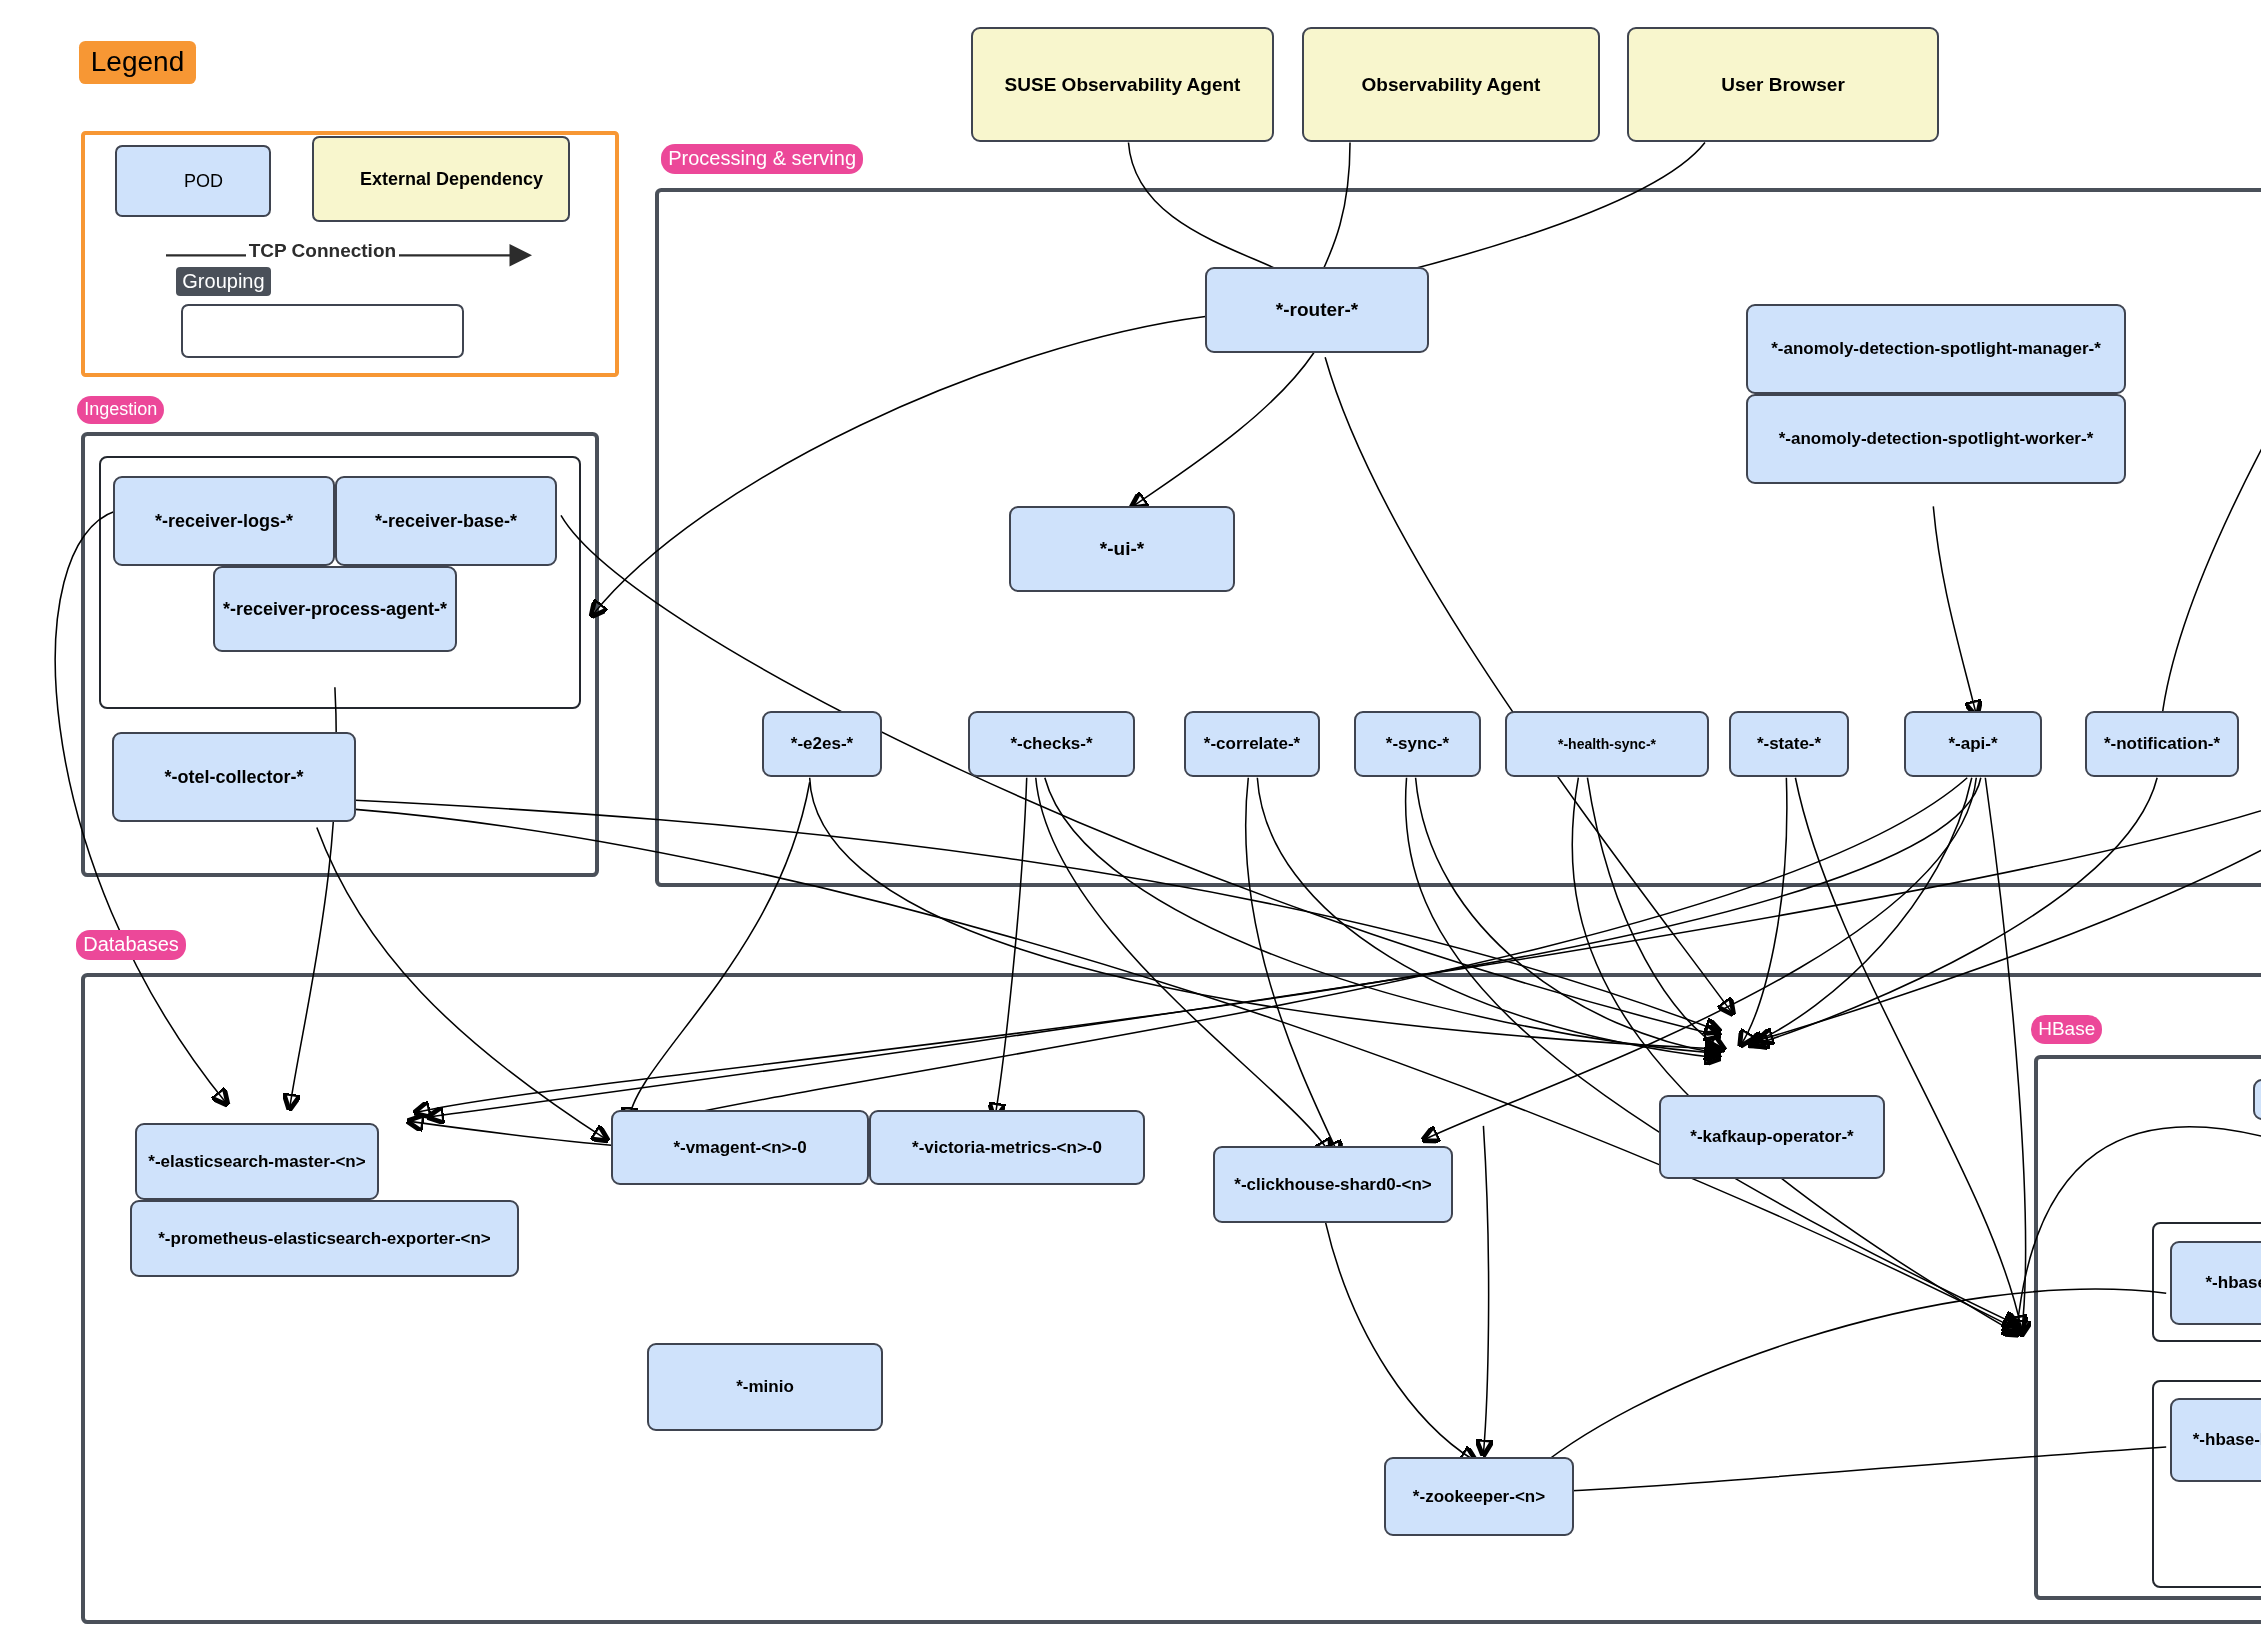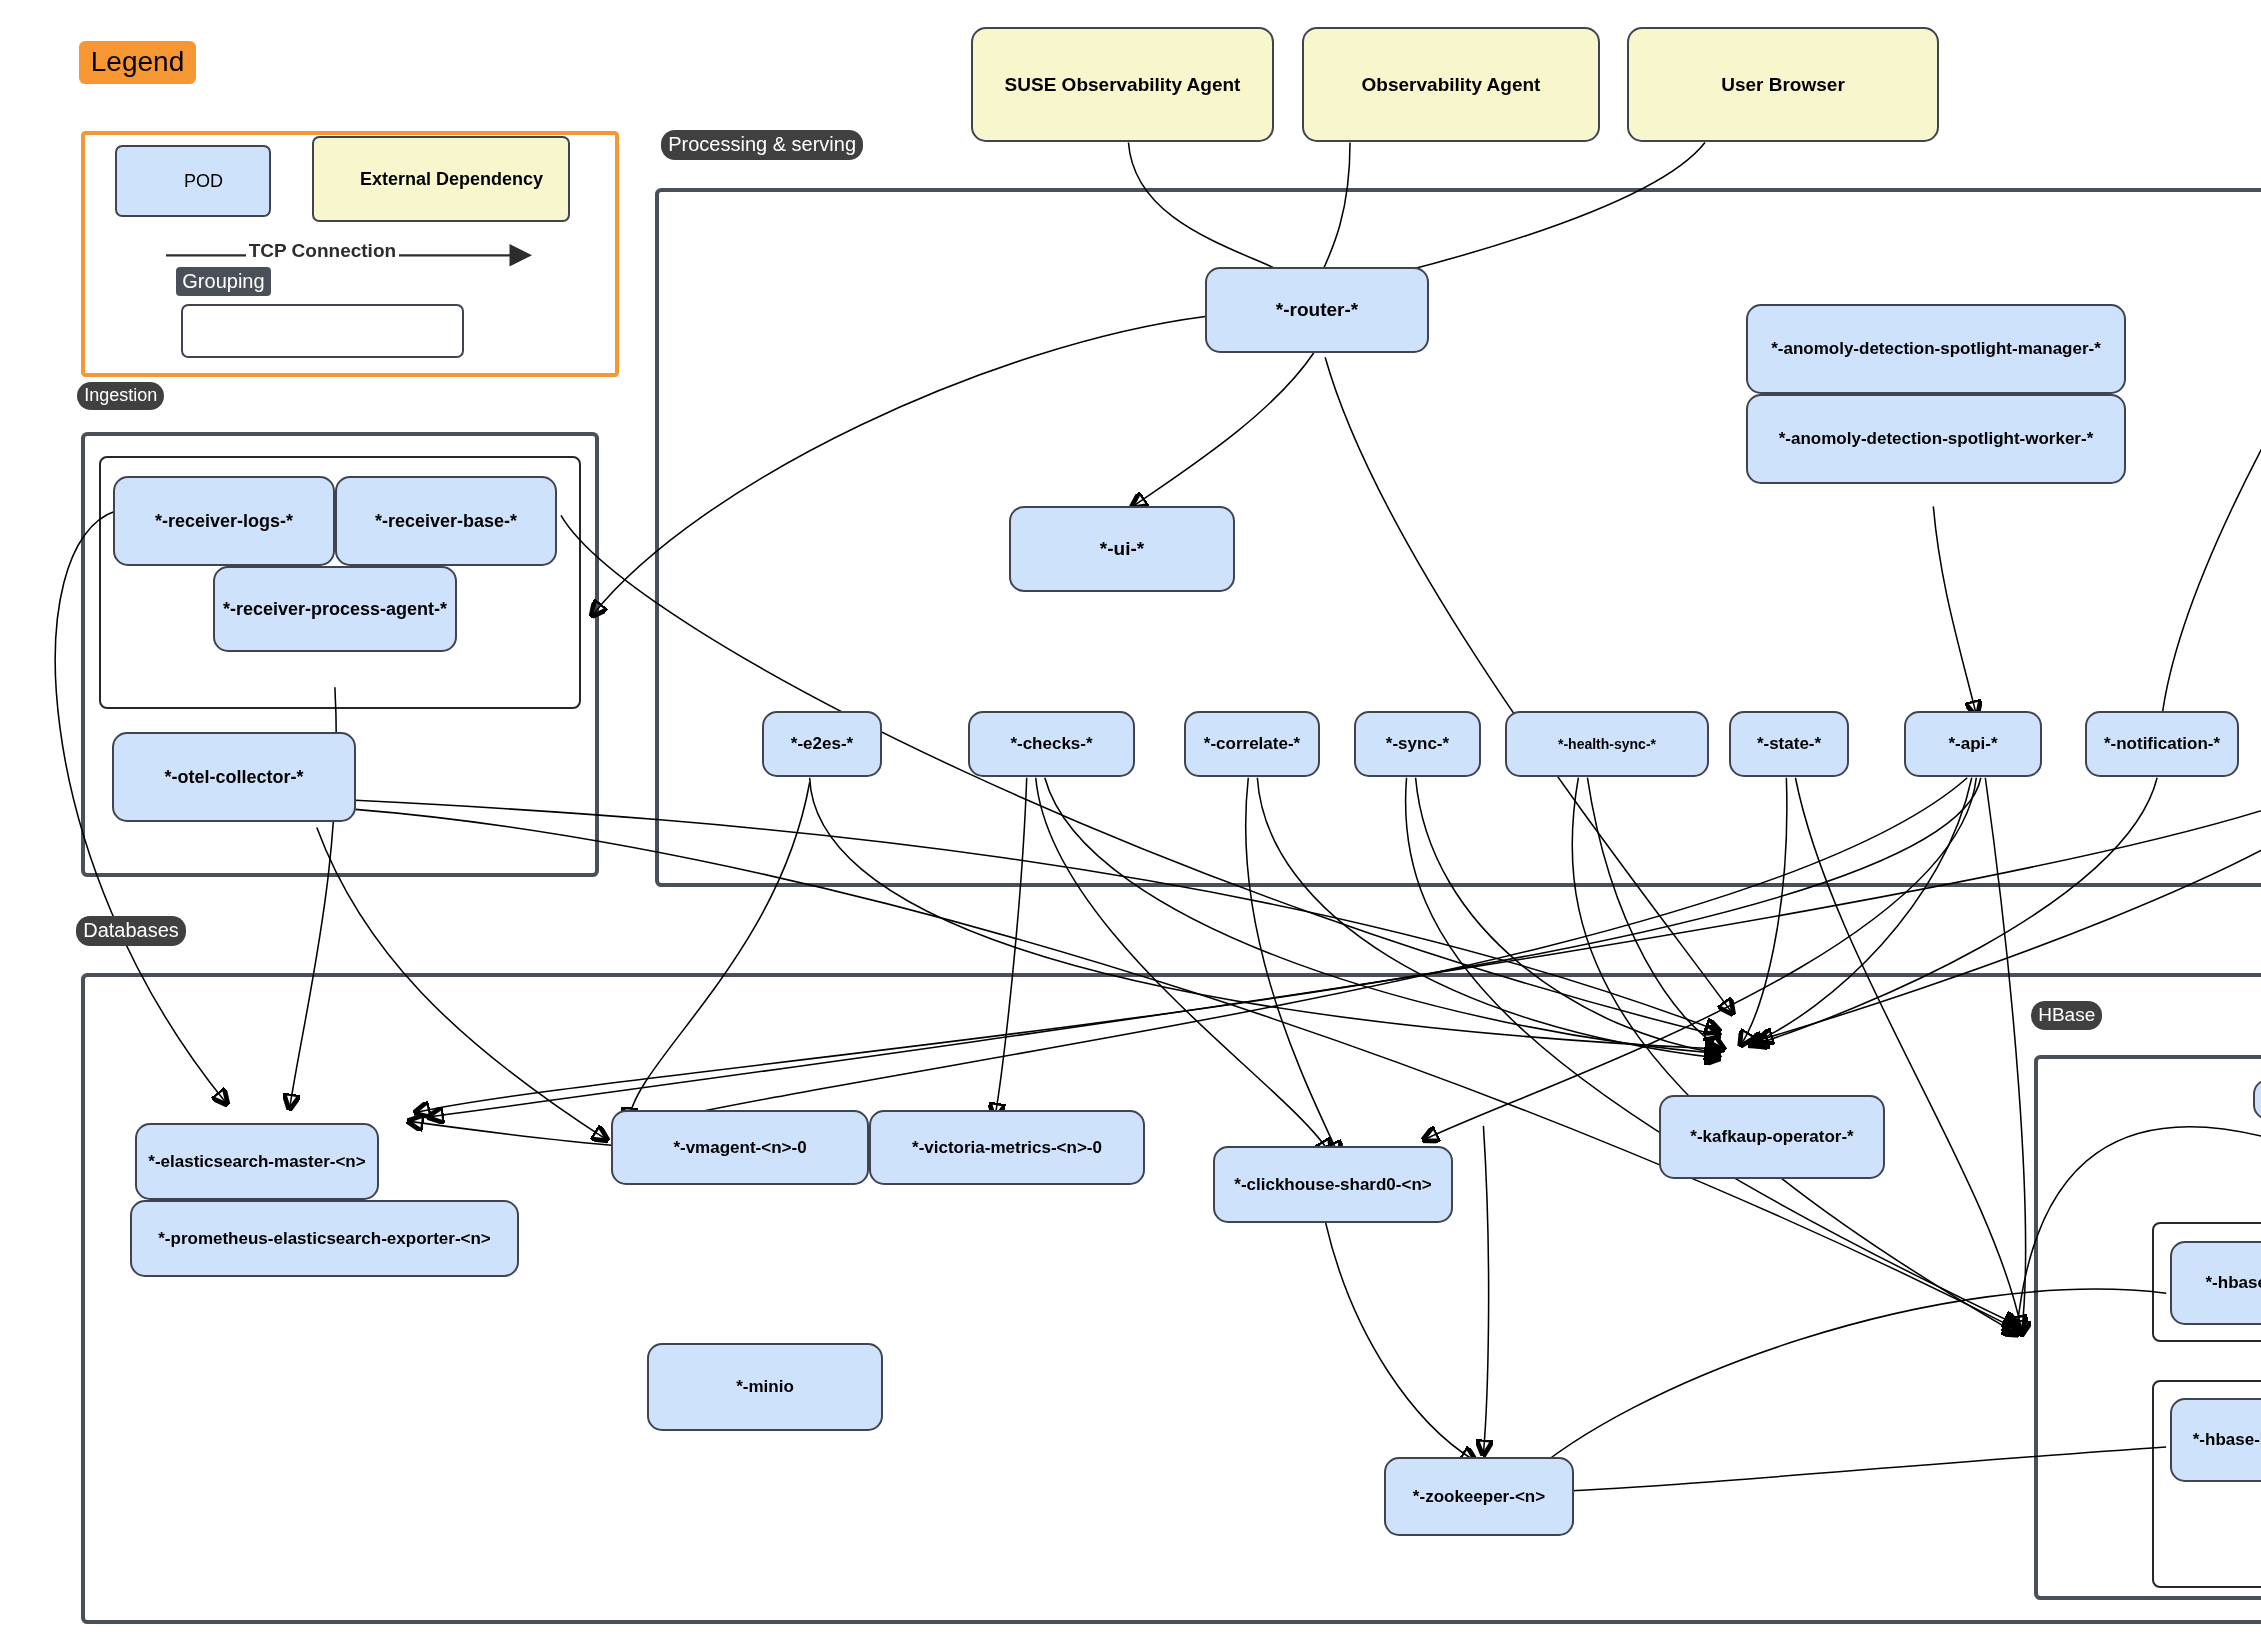--- a/index.html
+++ b/index.html
@@ -6,21 +6,21 @@
   body{font-family:"Liberation Sans",sans-serif;}
   #canvas{position:relative;width:2691px;height:1645px;background:#fff;overflow:hidden;}
 
   
   .node{
     position:absolute;
     box-sizing:border-box;
     display:flex;align-items:center;justify-content:center;
     text-align:center;
     border:2.3px solid #3f4450;
-    border-radius:15px;
+    border-radius:9px;
     font-weight:bold;
     color:#000;
     line-height:1.15;
     padding:1.8px 4.5px;
     z-index:5;
   }
   .pod{background:#cfe2fb;}
   .ext{background:#f8f6cd;}
 
   
@@ -29,27 +29,28 @@
     box-sizing:border-box;
     border:4.1px solid #4a5059;
     border-radius:6.3px;
     background:transparent;
     z-index:1;
   }
   .group.nested{border-width:2.7px;border-color:#23272e;border-radius:8.1px;}
 
   .grouplabel{
     position:absolute;
-    background:#404040;
+    background:#ec4899;
     color:#fff;
     font-weight:normal;
     border-radius:14px;
     padding:3.2px 7.2px 4.1px 7.2px;
     white-space:nowrap;
     z-index:6;
+    margin-top:14px;
   }
 
   
   #legend-title{
     position:absolute;left:79px;top:41px;
     background:#f79734;color:#000;
     border-radius:6.3px;
     padding:4.5px 11.8px 6.3px 11.8px;
     font-size:28px;
     z-index:7;

